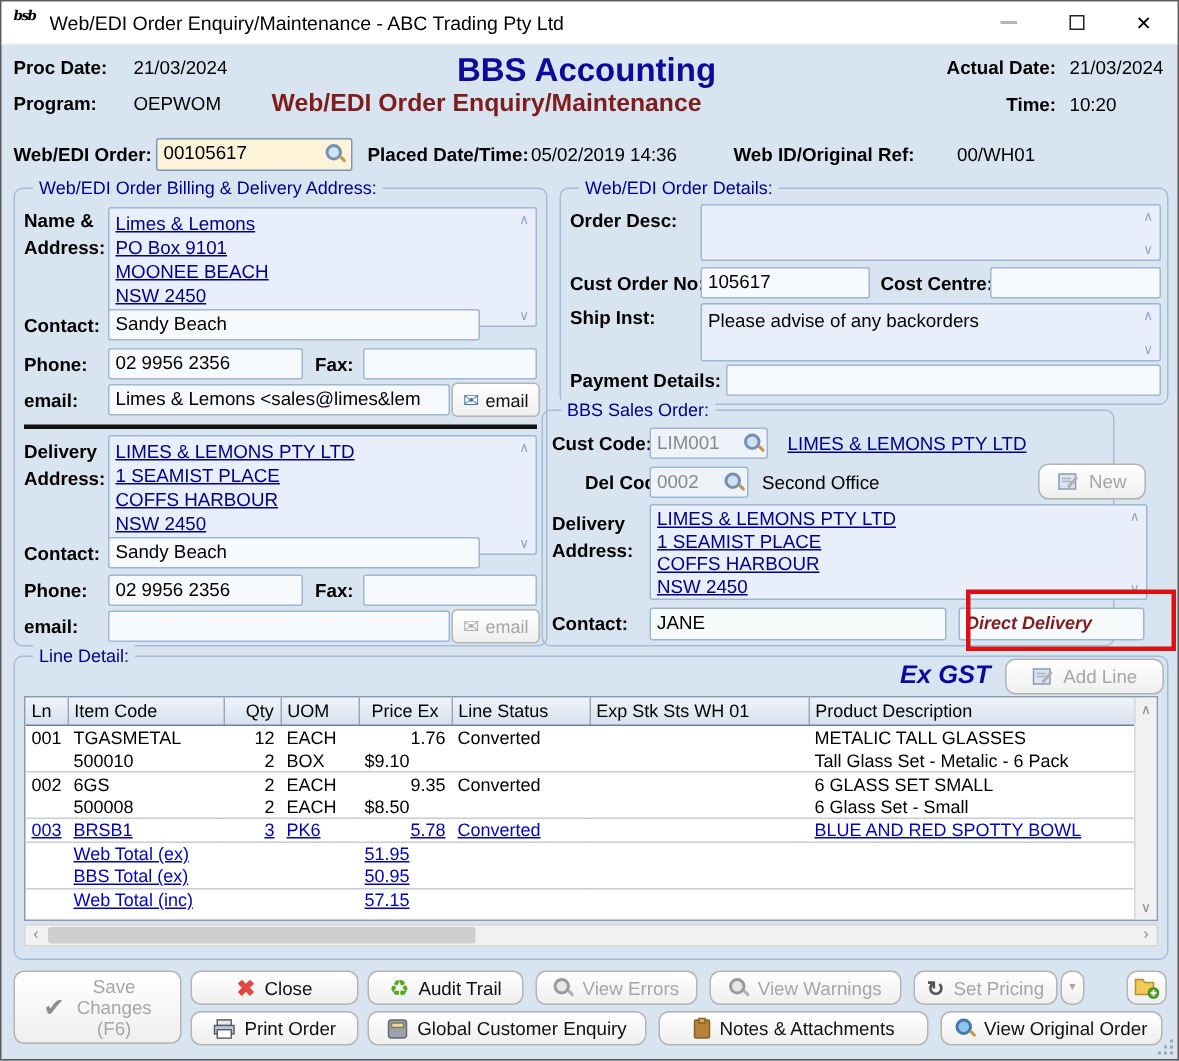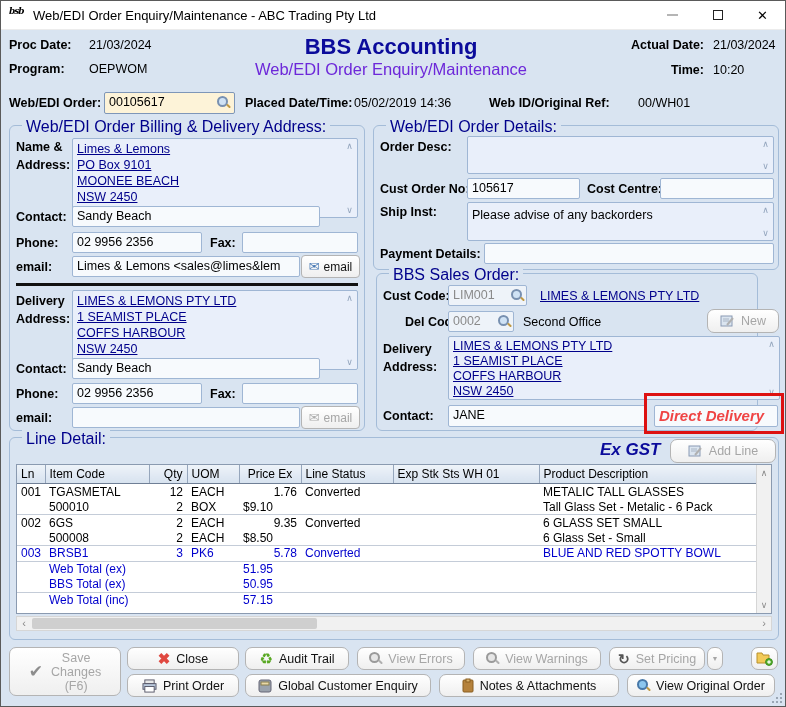--- a/index.html
+++ b/index.html
@@ -12,24 +12,24 @@
   .app-icon{width:17px;height:17px;margin:0 7px 0 8px;font:italic bold 9px "DejaVu Serif",serif;line-height:8px;letter-spacing:-1px;}
   .tb-title{font-size:13px;}
   .tb-btns{margin-left:auto;display:flex;height:29px;}
   .tb-btn{width:45px;display:flex;align-items:center;justify-content:center;font-size:13px;}
   .minbar{width:11px;height:2px;background:#b5b5b5;}
   .maxsq{width:10px;height:10px;border:1.5px solid #222;}
   
   .lbl{font-weight:bold;font-size:12.5px;white-space:nowrap;}
   .val{font-size:12.5px;white-space:nowrap;}
   .bigtitle{font-weight:bold;font-size:22px;color:#0b0b9b;text-align:center;}
-  .subtitle{font-weight:normal;font-size:16.5px;color:#6d28d9;text-align:center;}
+  .subtitle{font-weight:bold;font-size:16.5px;color:#7f1d1d;text-align:left;}
   
   .fs{position:absolute;border:1px solid #a4bcd8;border-radius:6px;}
-  .fs>.legend{position:absolute;top:-8px;left:12px;background:#d9e4f1;padding:0 4px;font-size:16px;color:#00008b;white-space:nowrap;}
+  .fs>.legend{position:absolute;top:-8px;left:12px;background:#d9e4f1;padding:0 4px;font-size:12px;color:#00008b;white-space:nowrap;}
   
   .inp{position:absolute;background:#f7fafd;border:1px solid #9fb6d4;border-radius:2px;font-size:12.5px;
     padding:2px 4px;overflow:hidden;white-space:nowrap;line-height:15px;}
   .inp.dis{color:#8a8a8a;background:#eef3f9;}
   .inp.cream{background:#fdf3d8;border-color:#7e96b8;}
   .mbox{position:absolute;background:#e9effa;border:1px solid #9fb6d4;border-radius:2px;padding:2px 4px;overflow:hidden;}
   .mbox .sa{position:absolute;right:1px;width:13px;text-align:center;font-size:9px;color:#93a5bd;line-height:10px;}
   .sa.up{top:2px;} .sa.dn{bottom:2px;}
   .lk{color:#00008b;text-decoration:underline;font-size:12.5px;display:block;line-height:16px;white-space:nowrap;cursor:pointer;}
   .lk.sm{line-height:15px;}
@@ -53,21 +53,21 @@
   .ic-ref{color:#555;font-size:14px;font-weight:bold;}
   .ic-chk{color:#8d8d8d;font-size:17px;}
   
   .tblwrap{position:absolute;background:#fff;border:1px solid#8a9ab0;overflow:hidden;}
   table.ld{border-collapse:collapse;table-layout:fixed;width:740px;font-size:12px;}
   table.ld th{background:linear-gradient(#eef3f9,#d7e2ef);border-right:1px solid #96a6bc;border-bottom:1px solid #6f7f96;
     font-weight:normal;text-align:left;padding:2px 4px;height:16px;white-space:nowrap;overflow:hidden;}
   table.ld td{padding:0 4px;height:15.5px;white-space:nowrap;overflow:hidden;font-size:12px;}
   td.num{text-align:right;padding-right:6px;}
   td.pl{padding-left:22px;}
-  tr.t-blue td{color:#0000cd;}
+  tr.t-blue td{color:#0000cd;text-decoration:underline;}
   tr.sep td{border-top:1px solid #c4ccd8;}
   td.tlabel{padding-left:8px;}
   .vsb{position:absolute;right:0;top:0;bottom:0;width:15px;background:#f1f1f1;border-left:1px solid #d6d6d6;}
   .vsb span{position:absolute;left:0;right:0;text-align:center;font-size:9px;color:#8a8a8a;}
   .hsb{position:absolute;background:#f1f1f1;border:1px solid #d6d6d6;}
   .hsb .ar{position:absolute;top:0;bottom:0;width:14px;text-align:center;font-size:11px;color:#8a8a8a;line-height:13px;}
   .hsb .thumb{position:absolute;left:15px;top:1px;bottom:1px;width:285px;background:#cfcfcf;border-radius:2px;}
   .redbox{position:absolute;border:3px solid #dd1111;z-index:9;}
   .grip{position:absolute;right:3px;bottom:3px;width:10px;height:10px;}
   .grip i{position:absolute;width:2px;height:2px;background:#9aa6b4;}
@@ -176,21 +176,21 @@
     <div class="abs lbl" style="left:6px;top:79px;">Ship Inst:</div>
     <div class="mbox" style="left:93px;top:76px;width:307px;height:39px;">
       <span class="val" style="line-height:18px;">Please advise of any backorders</span>
       <span class="sa up">∧</span>
       <span class="sa dn">∨</span>
     </div>
     <div class="abs lbl" style="left:6px;top:121px;">Payment Details:</div>
     <div class="inp" style="left:110px;top:117px;width:290px;height:21px;"></div>
   </div>
 
-  <div class="fs" style="left:375px;top:272px;width:382px;height:158px;">
+  <div class="fs" style="left:360px;top:272px;width:382px;height:158px;">
     <span class="legend">BBS Sales Order:</span>
     <div class="abs lbl" style="left:6px;top:15px;">Cust Code:</div>
     <div class="inp dis" style="left:71px;top:11px;width:79px;height:21px;padding-right:18px;">LIM001</div>
     <span class="mag magpos" style="left:134px;top:15px;"></span>
     <a class="lk" style="position:absolute;left:163px;top:14px;">LIMES &amp; LEMONS PTY LTD</a>
     <div class="abs lbl" style="left:6px;top:41px;padding-left:22px;">Del Code:</div>
     <div class="inp dis" style="left:71px;top:37px;width:66px;height:21px;padding-right:18px;">0002</div>
     <span class="mag magpos" style="left:121px;top:41px;"></span>
     <div class="abs val" style="left:146px;top:41px;">Second Office</div>
     <div class="btn dis" style="left:330px;top:35px;width:72px;height:24px;">
@@ -207,21 +207,21 @@
     <div class="mbox" style="left:71px;top:62px;width:332px;height:64px;">
       <a class="lk sm">LIMES &amp; LEMONS PTY LTD</a>
       <a class="lk sm">1 SEAMIST PLACE</a>
       <a class="lk sm">COFFS HARBOUR</a>
       <a class="lk sm">NSW 2450</a>
       <span class="sa up">∧</span>
       <span class="sa dn">∨</span>
     </div>
     <div class="abs lbl" style="left:6px;top:135px;">Contact:</div>
     <div class="inp" style="left:71px;top:131px;width:198px;height:22px;">JANE</div>
-    <div class="inp" style="left:277px;top:131px;width:124px;height:22px;font-weight:bold;font-style:italic;color:#ef4444;font-size:15px;">Direct Delivery</div>
+    <div class="inp" style="left:277px;top:131px;width:124px;height:22px;font-weight:bold;font-style:italic;color:#7f1d1d;font-size:12px;">Direct Delivery</div>
   </div>
 
   <div class="redbox" style="left:643px;top:392px;width:140px;height:41px;"></div>
 
   <div class="fs" style="left:8px;top:436px;width:770px;height:203px;">
     <span class="legend">Line Detail:</span>
     <div class="abs" style="left:590px;top:2px;font-weight:bold;font-style:italic;font-size:17px;color:#0b0b9b;">Ex GST</div>
     <div class="btn dis" style="left:660px;top:1px;width:106px;height:24px;">
       <svg width="15" height="14" viewBox="0 0 15 14">
           <rect x="1" y="2" width="11" height="10" fill="#dbe5f0" stroke="#8a9ab4"></rect>

